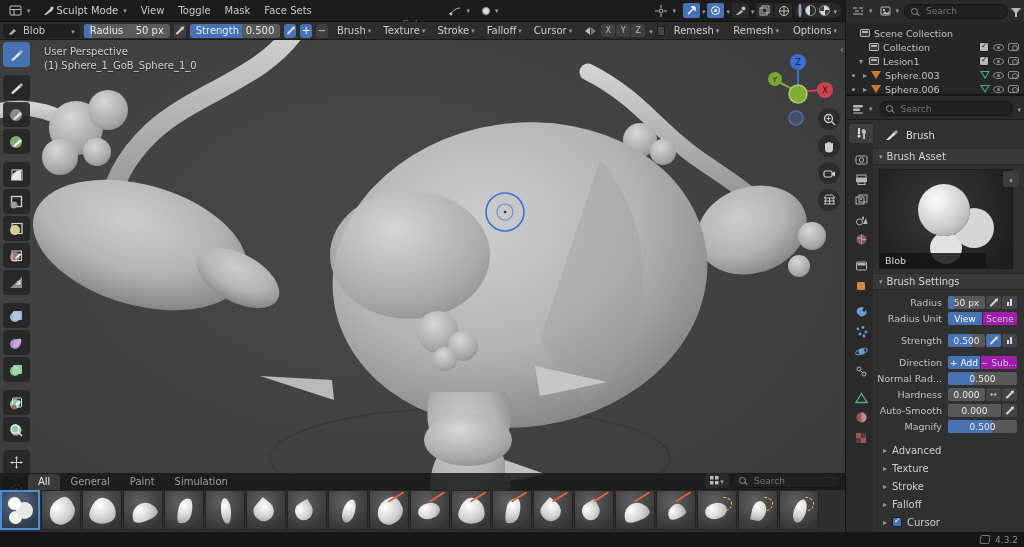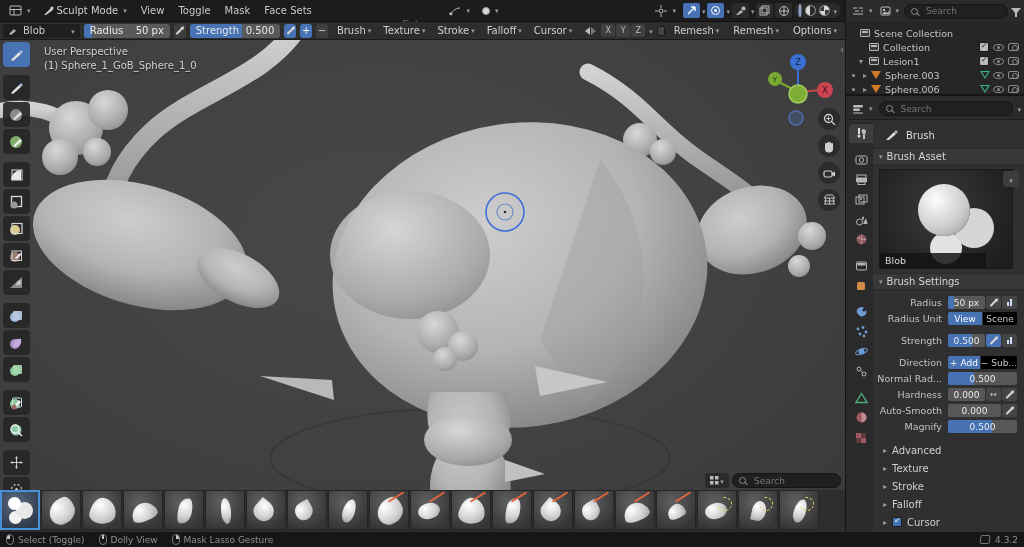--- a/index.html
+++ b/index.html
@@ -165,21 +165,21 @@
   .prow .plabel { width:86px; text-align:right; padding-right:6px; color:#c2c2c2; font-size:9.5px;
     white-space:nowrap; overflow:hidden; }
   .pctl { display:flex; align-items:center; gap:1px; width:80px; }
   .pslider { position:relative; height:13px; background:#585858; border-radius:2px; overflow:hidden;
     display:flex; align-items:center; justify-content:center; color:#ececec; font-size:9px; flex:1;}
   .pslider .fill { position:absolute; left:0; top:0; bottom:0; background:#4772b3; }
   .pslider span { position:relative; z-index:1; }
   .pbtn { width:15px; height:13px; background:#454545; border-radius:2px; display:flex; align-items:center;
     justify-content:center; color:#cfcfcf; font-size:8px; }
   .pbtn.blue { background:#4772b3; color:#fff; }
-  .seg { flex:1; height:13px; display:flex; align-items:center; justify-content:center; background:#000000;
+  .seg { flex:1; height:13px; display:flex; align-items:center; justify-content:center; background:#a21caf;
     color:#c8c8c8; font-size:9px; }
   .seg.on { background:#4772b3; color:#fff; }
   .seg:first-child { border-radius:2px 0 0 2px; } .seg:last-child { border-radius:0 2px 2px 0; }
   .collapsed-row { display:flex; align-items:center; gap:5px; height:18px; padding-left:10px; color:#cfcfcf; }
   .pen { width:9px; height:2px; background:#d8d8d8; transform:rotate(-45deg); border-radius:1px; position:relative;}
   .pen::after { content:""; position:absolute; right:-2px; top:-1px; border-left:3px solid #d8d8d8;
     border-top:2px solid transparent; border-bottom:2px solid transparent; }
   .pressure { display:flex; align-items:flex-end; gap:1px; }
   .pressure i { display:block; width:2px; background:#cfe0ff; } 
 
@@ -561,20 +561,27 @@
             </svg>
         </span>
         <span class="vbtn">
           <svg width="13" height="12">
               <path d="M1 4 H12 M1 7 H12 M1 10 H12 M3 4 L2 10 M6.5 4 L6.5 10 M10 4 L11 10 M1 4 L3.5 1 H9.5 L12 4" stroke="#cfcfcf" fill="none" stroke-width="0.9"></path>
             </svg>
         </span>
       </div>
 
       
+      <div id="shelf-tabs">
+        <span class="tab-lead"></span>
+      <span class="shelf-tab active">All</span>
+          <span class="shelf-tab">General</span>
+          <span class="shelf-tab">Paint</span>
+          <span class="shelf-tab">Simulation</span>
+        </div>
       <div id="shelf-search-wrap">
         <span id="shelf-grid-btn">
           <svg width="9" height="9">
               <rect x="0" y="0" width="3.5" height="3.5" fill="#bbb"></rect>
               <rect x="5" y="0" width="3.5" height="3.5" fill="#bbb"></rect>
               <rect x="0" y="5" width="3.5" height="3.5" fill="#bbb"></rect>
               <rect x="5" y="5" width="3.5" height="3.5" fill="#bbb"></rect>
             </svg>
           <span class="chev-plain"></span>
         </span>
@@ -997,32 +1004,18 @@
               <span class="exp">▸</span>
               <span class="cb checked"></span>
               <span>Cursor</span>
             </div>
           </div>
       </div>
     </div>
   </div>
 
   <div id="statusbar">
-    <span id="hints" style="display:flex;gap:14px">
-        <span class="hint">
-          <span class="mouse m-left"></span>
-          <span>Select (Toggle)</span>
-        </span>
-        <span class="hint">
-          <span class="mouse m-middle"></span>
-          <span>Dolly View</span>
-        </span>
-        <span class="hint">
-          <span class="mouse m-right"></span>
-          <span>Mask Lasso Gesture</span>
-        </span>
-      </span>
     <span id="version-wrap">
       <span class="statico"></span>
       <span>4.3.2</span>
     </span>
   </div>
 </div>
 
 </body></html>

